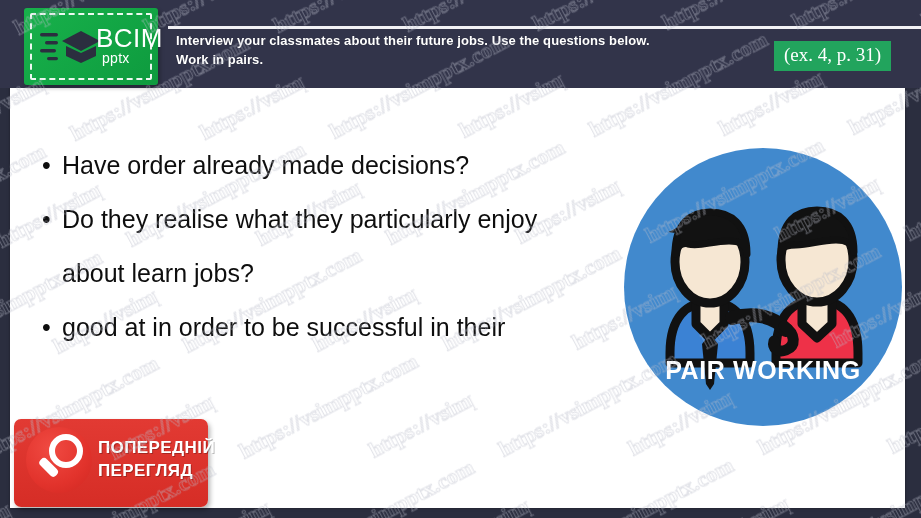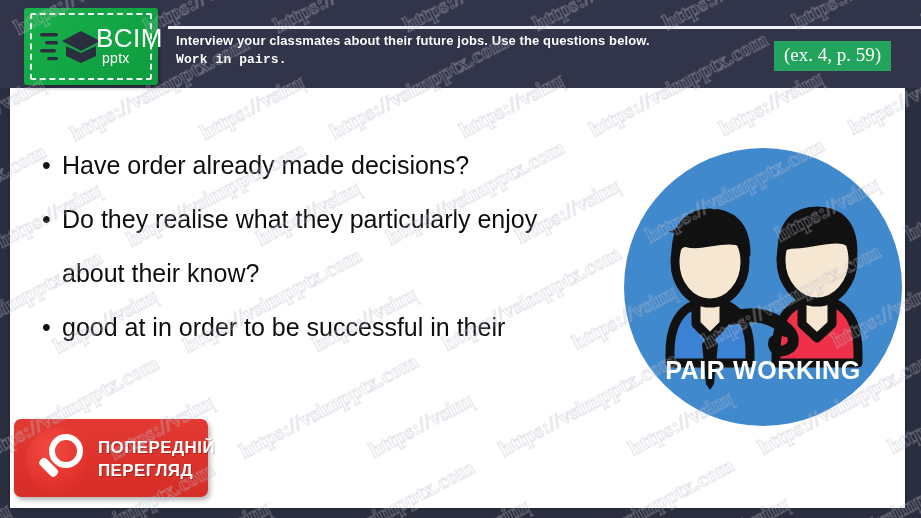--- a/index.html
+++ b/index.html
@@ -47,21 +47,21 @@
     left: 176px; top: 31px;
     width: 590px;
     color: #ffffff;
     font-size: 13px;
     font-weight: bold;
     line-height: 19px;
     letter-spacing: .1px;
     z-index: 7;
     text-shadow: 0 0 1px rgba(0,0,0,.4);
   }
-  .header-text .l2 { display: block; font-family: Liberation Mono, monospace; }
+  .header-text .l2 { display: block; }
 
   .ref-badge {
     position: absolute;
     left: 774px; top: 41px;
     padding: 3px 10px 5px 10px;
     background: #22a45d;
     color: #ffffff;
     font-size: 19px;
     line-height: 22px;
     font-family: "Liberation Serif", serif;
@@ -150,21 +150,21 @@
     color: #ffffff;
     font-size: 25px;
     font-weight: bold;
     letter-spacing: .6px;
   }
 
   
   .preview-badge {
     position: absolute;
     left: 14px; top: 419px;
-    width: 194px; height: 78px;
+    width: 194px; height: 88px;
     background: linear-gradient(180deg, #e23a33 0%, #d62d26 100%);
     border-radius: 7px;
     z-index: 8;
     box-shadow: 2px 3px 5px rgba(0,0,0,.3);
   }
   .preview-lens {
     position: absolute;
     left: 12px; top: 8px;
     width: 66px; height: 66px;
     border-radius: 50%;
@@ -199,21 +199,21 @@
   <div class="slide-sheet"></div>
 
   <div class="header-band"></div>
   <div class="header-rule"></div>
 
   <div class="header-text">
     <span>Interview your classmates about their future jobs. Use the questions below.</span>
     <span class="l2">Work in pairs.</span>
   </div>
 
-  <div class="ref-badge">(ex. 4, p. 59)</div>
+  <div class="ref-badge">(ex. 4, p. 31)</div>
 
   <div class="logo-box">
     <div class="logo-dash"></div>
     <div class="logo-mark">
       <svg width="62" height="38" viewBox="0 0 62 38" xmlns="http://www.w3.org/2000/svg">
         <g fill="#2b2e3f">
           <rect x="0" y="5" width="18" height="3.4" rx="1.7"></rect>
           <rect x="5" y="13" width="13" height="3.4" rx="1.7"></rect>
           <rect x="0" y="21" width="16" height="3.4" rx="1.7"></rect>
           <rect x="7" y="29" width="11" height="3.2" rx="1.6"></rect>
@@ -230,21 +230,21 @@
     <div class="bullet-row">
       <span class="dot">•</span>
       <span>Have order already made decisions?</span>
     </div>
     <div class="bullet-row">
       <span class="dot">•</span>
       <span>Do they realise what they particularly enjoy</span>
     </div>
     <div class="bullet-row cont">
       
-      <span>about their know?</span>
+      <span>about learn jobs?</span>
     </div>
     <div class="bullet-row">
       <span class="dot">•</span>
     </div>
     <div class="bullet-row cont">
       
       <span>good at in order to be successful in their</span>
     </div>
   </div>
 

